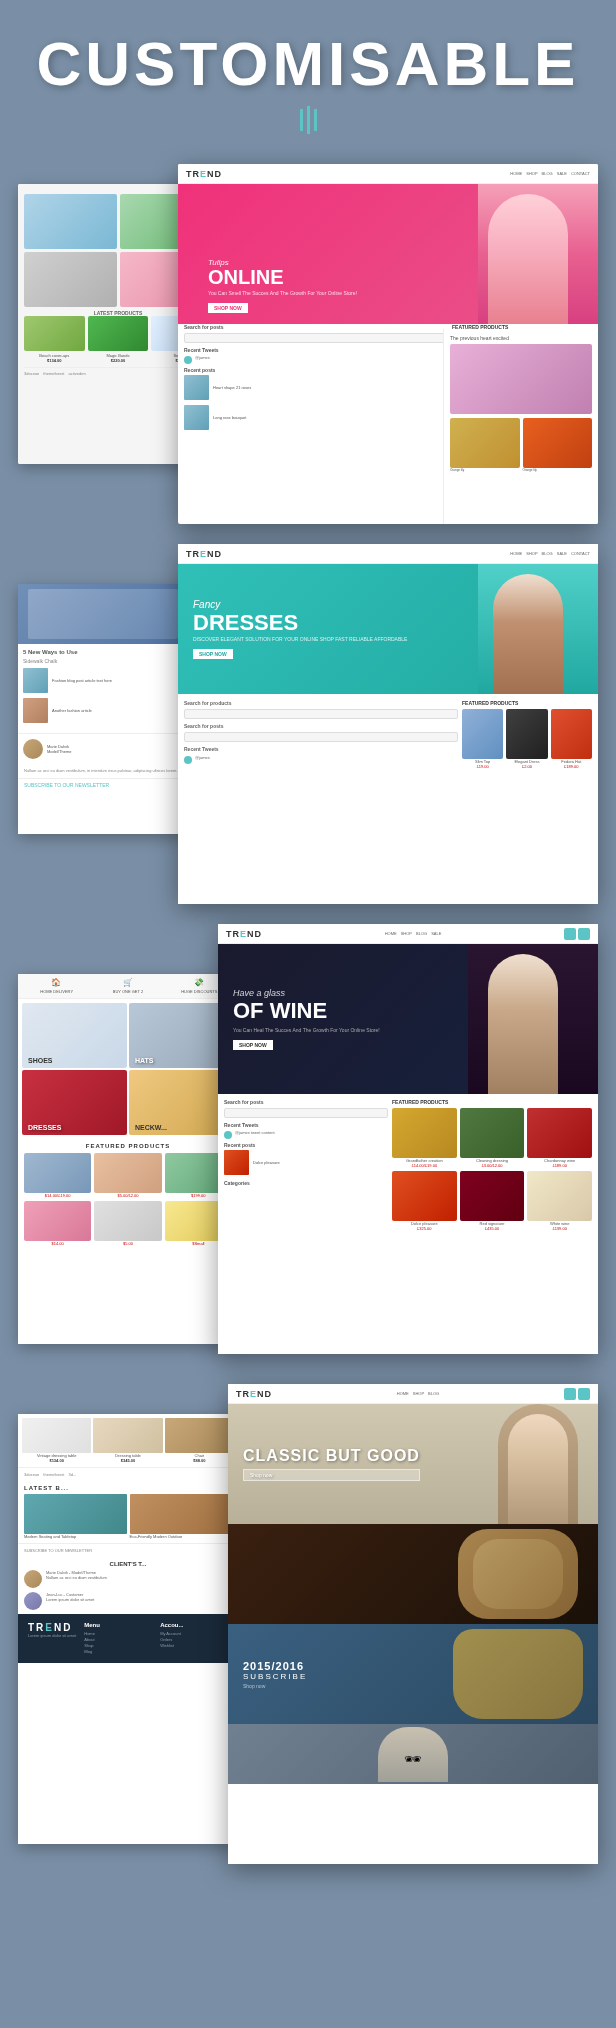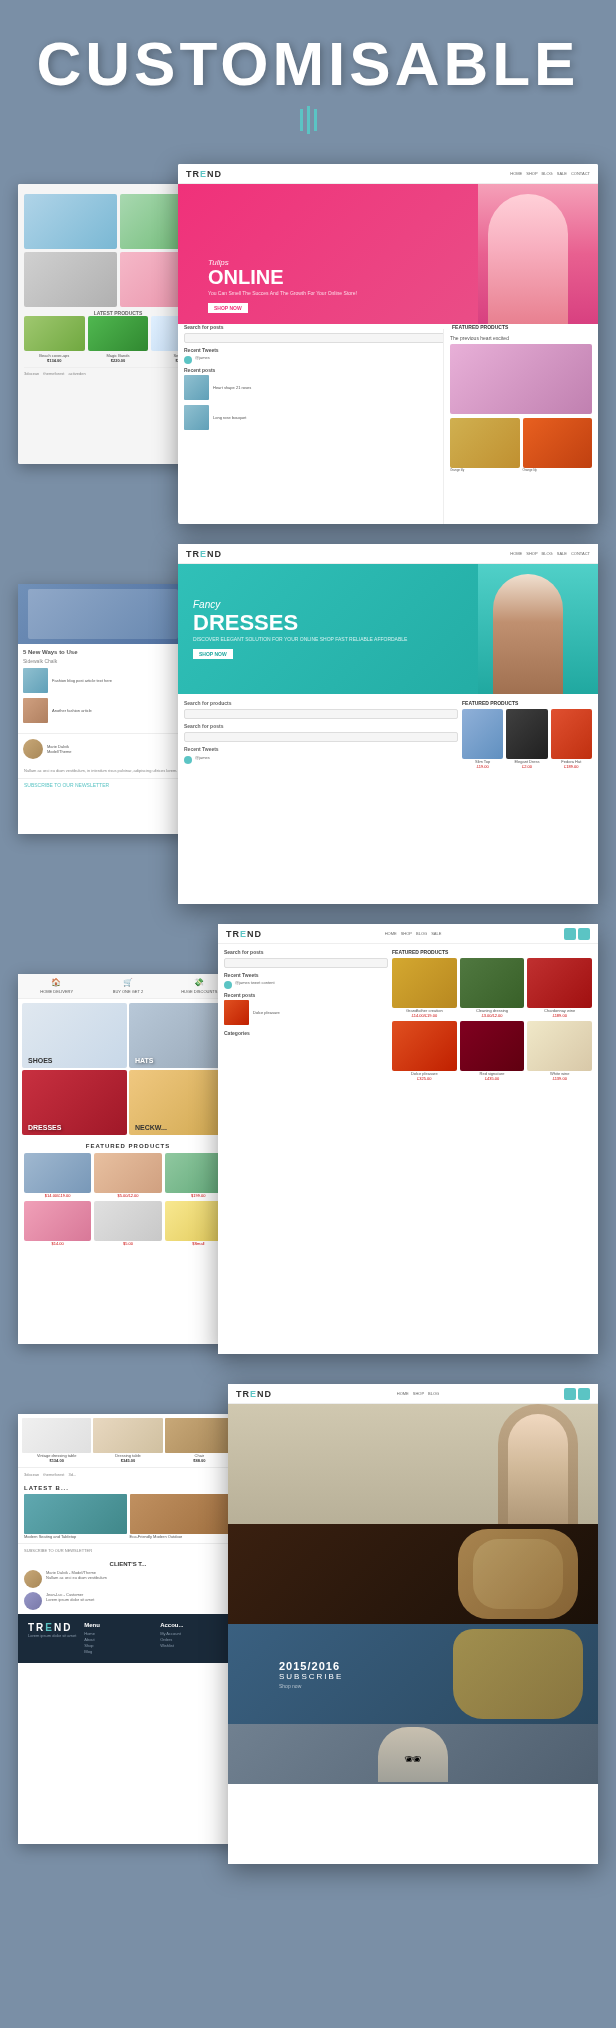--- a/index.html
+++ b/index.html
@@ -775,21 +775,20 @@
       border-radius: 25px;
     }
 
     .concerts-hero {
       height: 100px;
       background: linear-gradient(135deg, #3a6080, #2a4860);
       position: relative;
       overflow: hidden;
       display: flex;
       align-items: center;
-      padding-left: 36px;
     }
     .concerts-text {
       padding: 10px 15px;
       color: white;
       z-index: 2;
     }
     .concerts-year { font-size: 11px; font-weight: 900; letter-spacing: 1px; }
     .concerts-title { font-size: 8px; letter-spacing: 2px; }
     .concerts-guitar {
       position: absolute;
@@ -1118,20 +1117,29 @@
           <span class="trend-nav-link">HOME</span>
           <span class="trend-nav-link">SHOP</span>
           <span class="trend-nav-link">BLOG</span>
           <span class="trend-nav-link">SALE</span>
         </div>
         <div style="display:flex;gap:2px;">
           <div style="width:12px;height:12px;background:#5bc4c4;border-radius:2px;"></div>
           <div style="width:12px;height:12px;background:#5bc4c4;border-radius:2px;"></div>
         </div>
       </div>
+      <div class="hero-wine">
+        <div class="hero-wine-text">
+          <div class="have-glass">Have a glass</div>
+          <div class="of-wine">OF WINE</div>
+          <div style="font-size:5px;color:#aaa;margin-top:3px;">You Can Heal The Succes And The Growth For Your Online Store!</div>
+          <div class="shop-btn3">SHOP NOW</div>
+        </div>
+        <div class="wine-model"></div>
+      </div>
       <div class="wine-products-row">
         <div class="wine-left">
           <div style="font-size:5px;font-weight:bold;color:#555;margin-bottom:3px;">Search for posts</div>
           <div class="search-bar-mini"></div>
           <div style="font-size:5px;font-weight:bold;color:#555;margin-bottom:2px;">Recent Tweets</div>
           <div class="tweet-item">
             <div class="tweet-dot"></div>
             <div class="tweet-text">@james tweet content</div>
           </div>
           <div style="font-size:5px;font-weight:bold;color:#555;margin:3px 0 2px;">Recent posts</div>
@@ -1256,20 +1264,24 @@
           <span class="trend-nav-link">SHOP</span>
           <span class="trend-nav-link">BLOG</span>
         </div>
         <div style="display:flex;gap:2px;">
           <div style="width:12px;height:12px;background:#5bc4c4;border-radius:2px;"></div>
           <div style="width:12px;height:12px;background:#5bc4c4;border-radius:2px;"></div>
         </div>
       </div>
 
       <div class="classic-hero">
+        <div class="classic-text">
+          <div class="classic-but">CLASSIC BUT GOOD</div>
+          <div class="classic-shop-btn">Shop now</div>
+        </div>
         <div class="classic-hero-model"></div>
       </div>
 
       <div class="festival-hero">
         <div class="festival-violin"></div>
       </div>
 
       <div class="concerts-hero">
         <div class="concerts-text">
           <div class="concerts-year">2015/2016</div>

